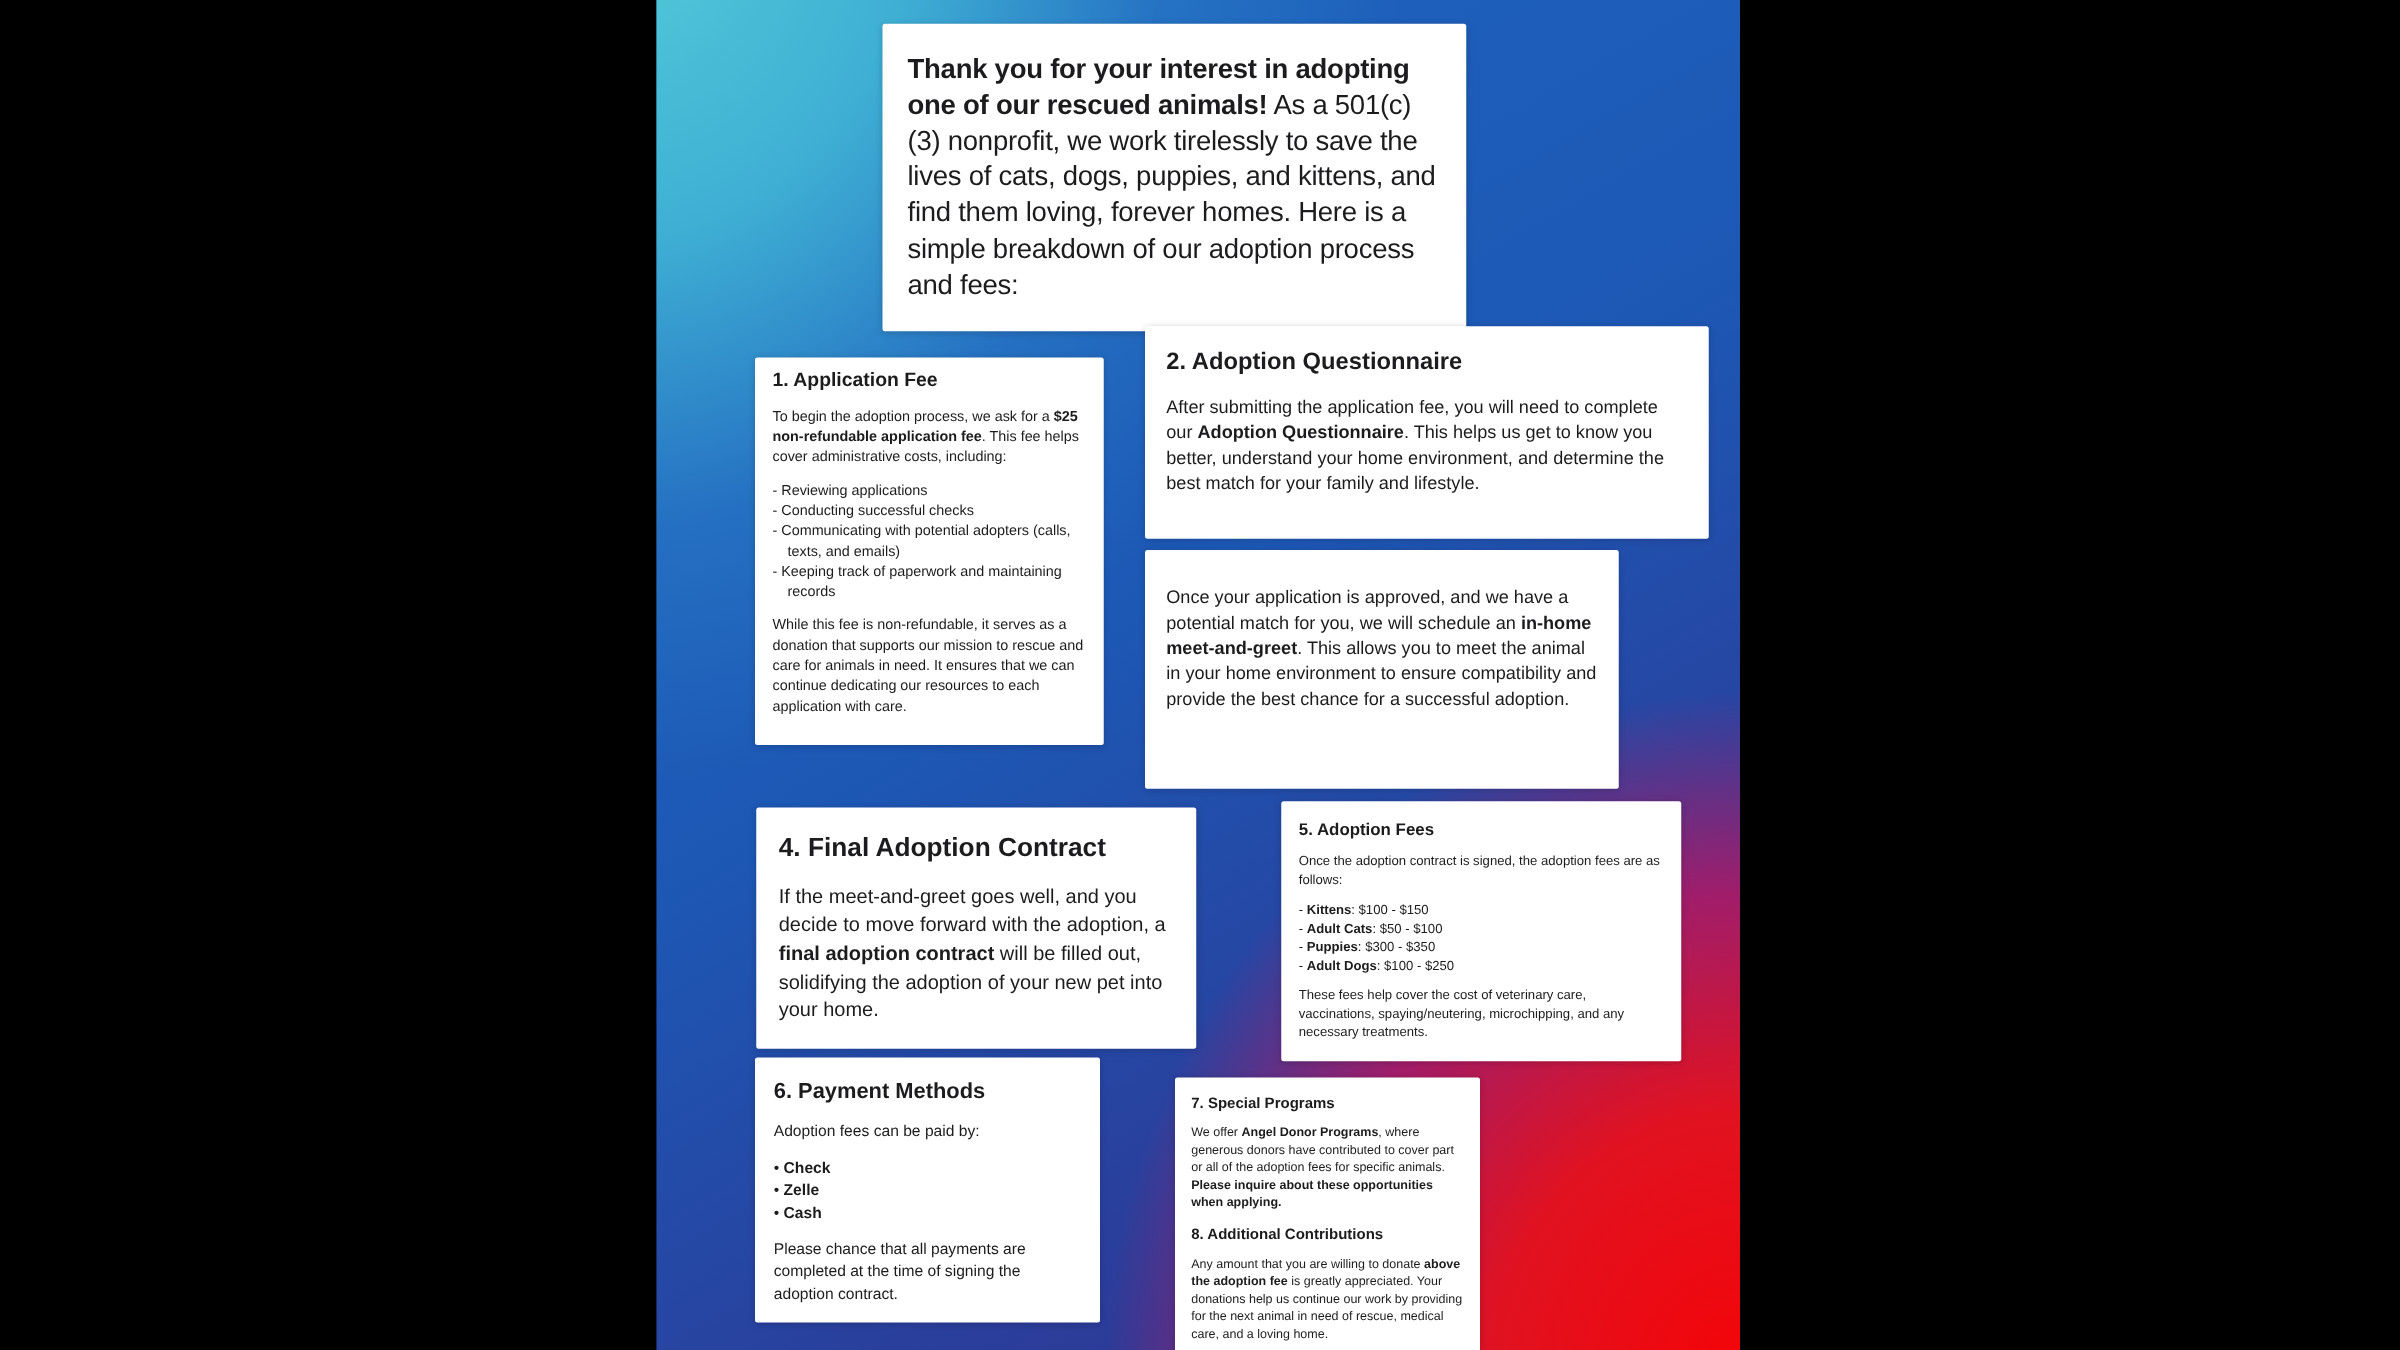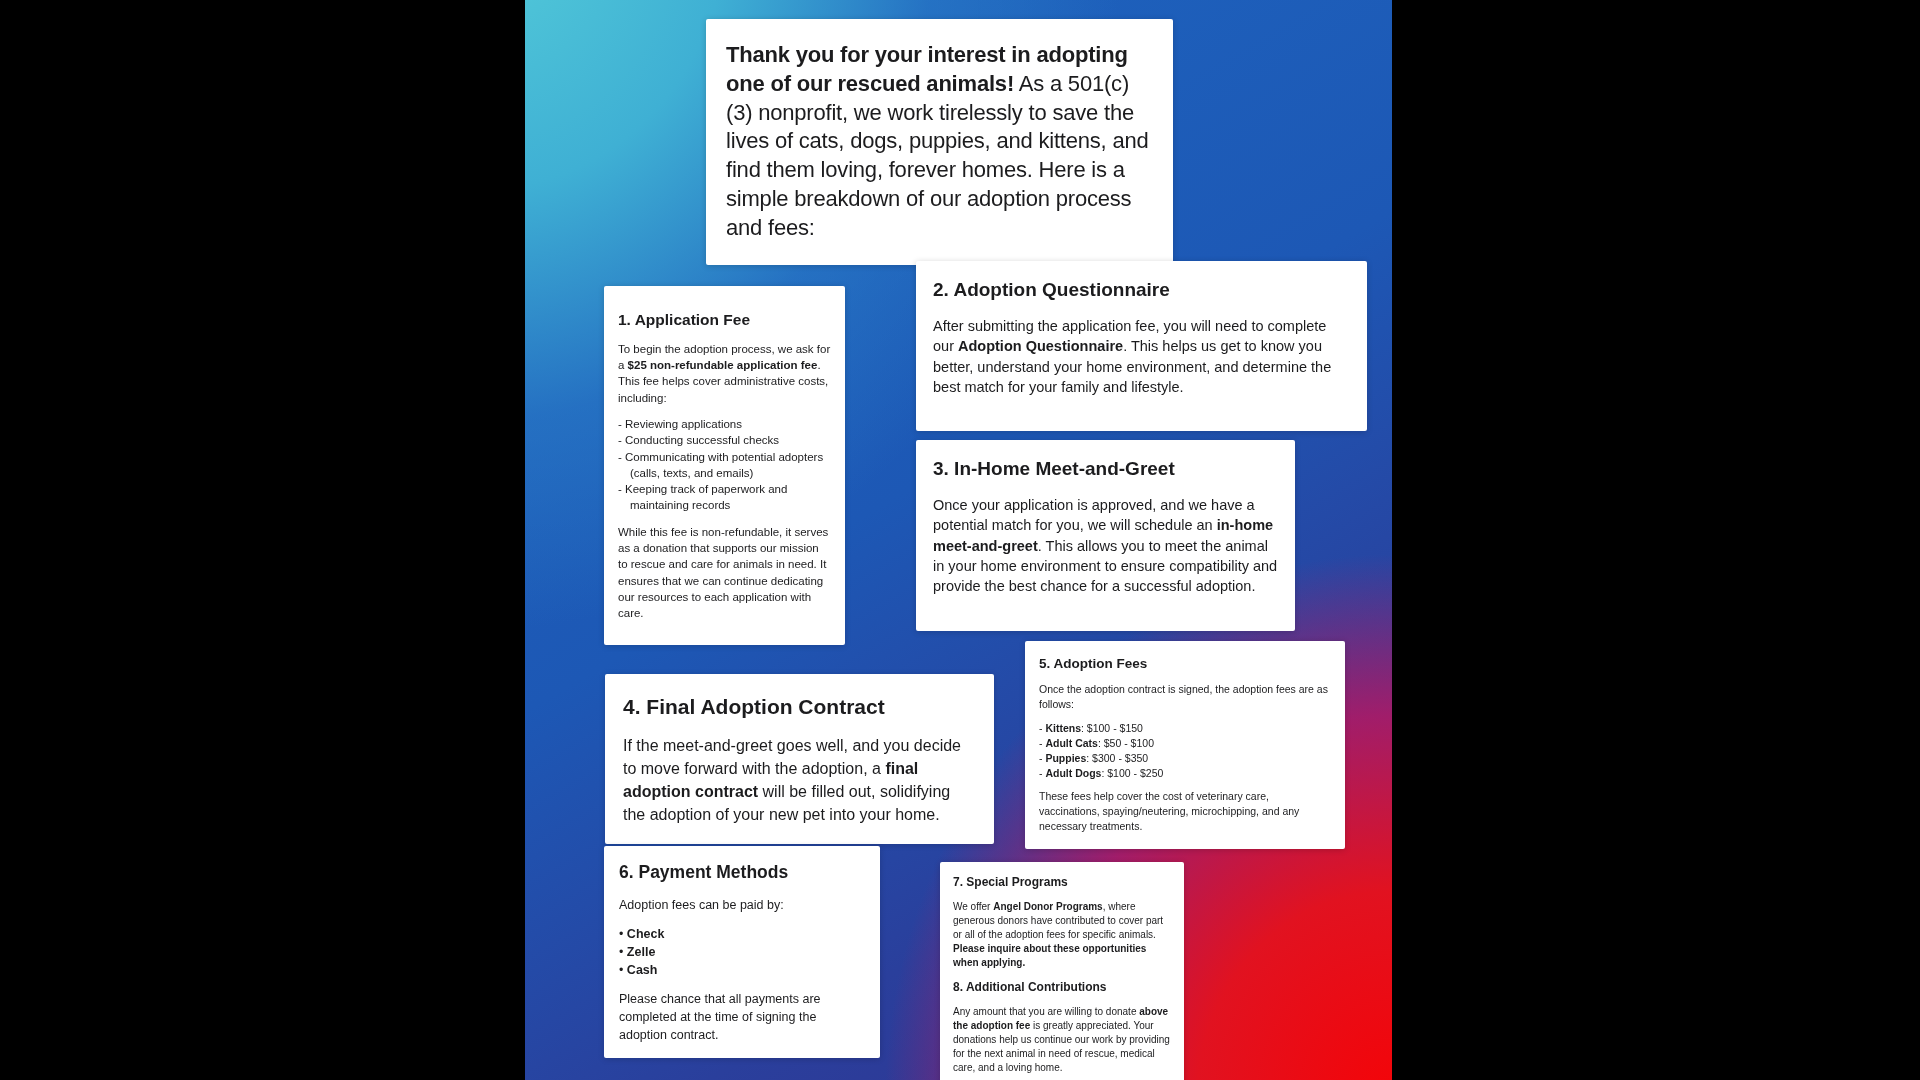--- a/index.html
+++ b/index.html
@@ -22,34 +22,34 @@
   .card h3{margin:0;font-weight:700;}
   .card p{margin:0;}
   .card ul{list-style:none;margin:0;padding:0;}
   .card li{padding-left:12px;text-indent:-12px;}
   .gap{height:0.85em;}
 
   .card-intro{left:181px;top:19px;width:467px;min-height:210px;padding:22px 20px;
               font-size:22px;line-height:1.31;}
   .card-intro p{letter-spacing:-0.2px;}
 
-  .card-appfee{left:79px;top:286px;width:241px;min-height:310px;padding:23px 14px;
+  .card-appfee{left:79px;top:286px;width:279px;min-height:310px;padding:8px 14px;
                font-size:11.5px;line-height:1.42;}
   .card-appfee h3{font-size:15.5px;}
 
   .card-quest{left:391px;top:261px;width:451px;min-height:170px;padding:16px 17px;
               font-size:14.5px;line-height:1.4;}
   .card-quest h3{font-size:19px;}
 
   .card-meet{left:391px;top:440px;width:379px;min-height:191px;padding:16px 17px;
              font-size:14.5px;line-height:1.4;}
   .card-meet h3{font-size:19px;}
 
-  .card-contract{left:80px;top:646px;width:389px;min-height:159px;padding:18px 18px;
-                 font-size:16px;line-height:1.42;margin-top:28px;}
+  .card-contract{left:80px;top:646px;width:352px;min-height:159px;padding:18px 18px;
+                 font-size:16px;line-height:1.42;}
   .card-contract h3{font-size:21px;}
 
   .card-fees{left:500px;top:641px;width:320px;min-height:208px;padding:13px 14px;
              font-size:10.5px;line-height:1.42;}
   .card-fees h3{font-size:13.5px;}
 
   .card-pay{left:79px;top:822px;width:276px;min-height:194px;padding:14px 15px;
             font-size:12.5px;line-height:1.45;margin-top:24px;}
   .card-pay h3{font-size:17.5px;}
 
@@ -84,21 +84,20 @@
       <p>While this fee is non-refundable, it serves as a donation that supports our mission to rescue and care for animals in need. It ensures that we can continue dedicating our resources to each application with care.</p>
     </section>
 
     <section class="card card-quest">
       <h3>2. Adoption Questionnaire</h3>
       <div class="gap"></div>
       <p><span>After submitting the application fee, you will need to complete our </span><span class="b">Adoption Questionnaire</span><span>. This helps us get to know you better, understand your home environment, and determine the best match for your family and lifestyle.</span></p>
     </section>
 
     <section class="card card-meet">
-      <h3>3. In-Home Meet-and-Greet</h3>
       <div class="gap"></div>
       <p><span>Once your application is approved, and we have a potential match for you, we will schedule an </span><span class="b">in-home meet-and-greet</span><span>. This allows you to meet the animal in your home environment to ensure compatibility and provide the best chance for a successful adoption.</span></p>
     </section>
 
     <section class="card card-contract">
       <h3>4. Final Adoption Contract</h3>
       <div class="gap"></div>
       <p><span>If the meet-and-greet goes well, and you decide to move forward with the adoption, a </span><span class="b">final adoption contract</span><span> will be filled out, solidifying the adoption of your new pet into your home.</span></p>
     </section>
 

